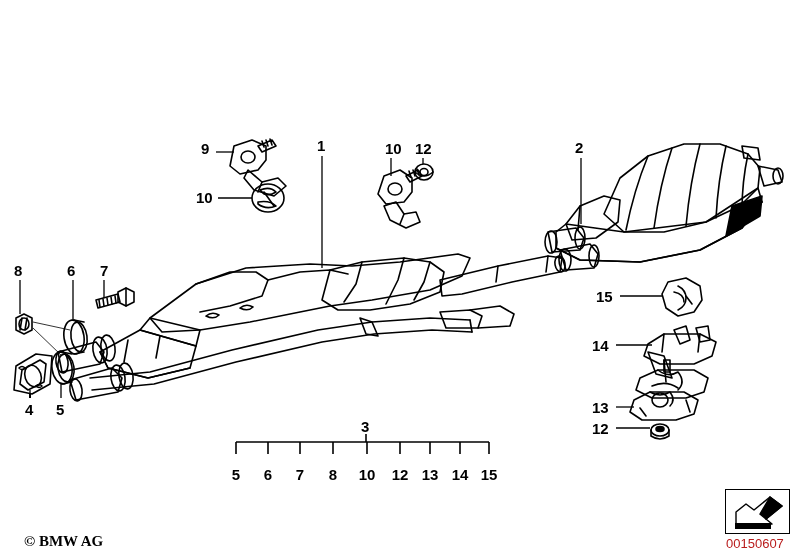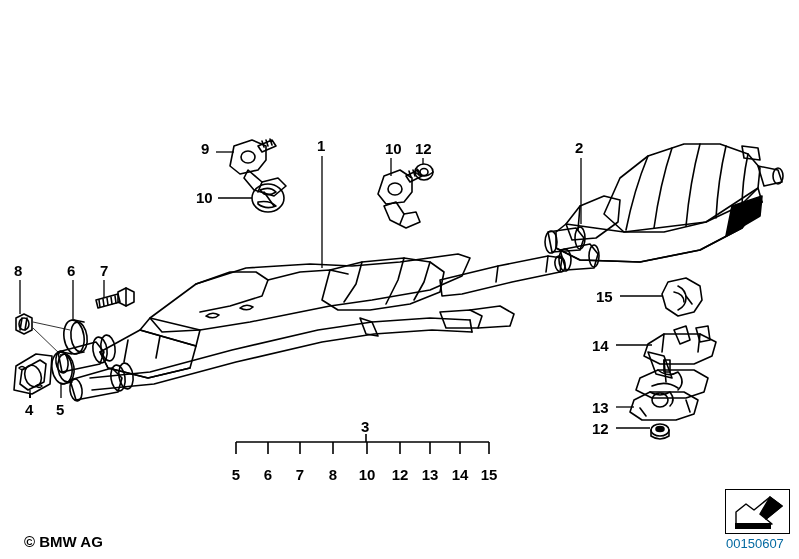--- a/index.html
+++ b/index.html
@@ -26,27 +26,27 @@
     font-weight:bold;font-size:15px;color:#000;white-space:nowrap;
   }
   .sub-num{
     position:absolute;
     font-family:"Liberation Sans",sans-serif;
     font-weight:bold;font-size:15px;color:#000;white-space:nowrap;
     text-align:center;
   }
   #copyright{
     position:absolute;left:24px;top:533px;
-    font-family:Liberation Sans, sans-serif;
+    font-family:Liberation Serif, serif;
     font-weight:bold;font-size:15px;color:#000;white-space:nowrap;
   }
   #diagram-number{
     position:absolute;left:726px;top:536px;
     font-family:"Liberation Sans",sans-serif;
-    font-size:13px;color:#0369a1;white-space:nowrap;
+    font-size:13px;color:#b91c1c;white-space:nowrap;
   }
   #orientation-box{
     position:absolute;left:725px;top:489px;width:63px;height:43px;
     border:1px solid #000;background:#fff;
   }
 </style>
 </head>
 <body>
 
 <div id="diagram-root">

